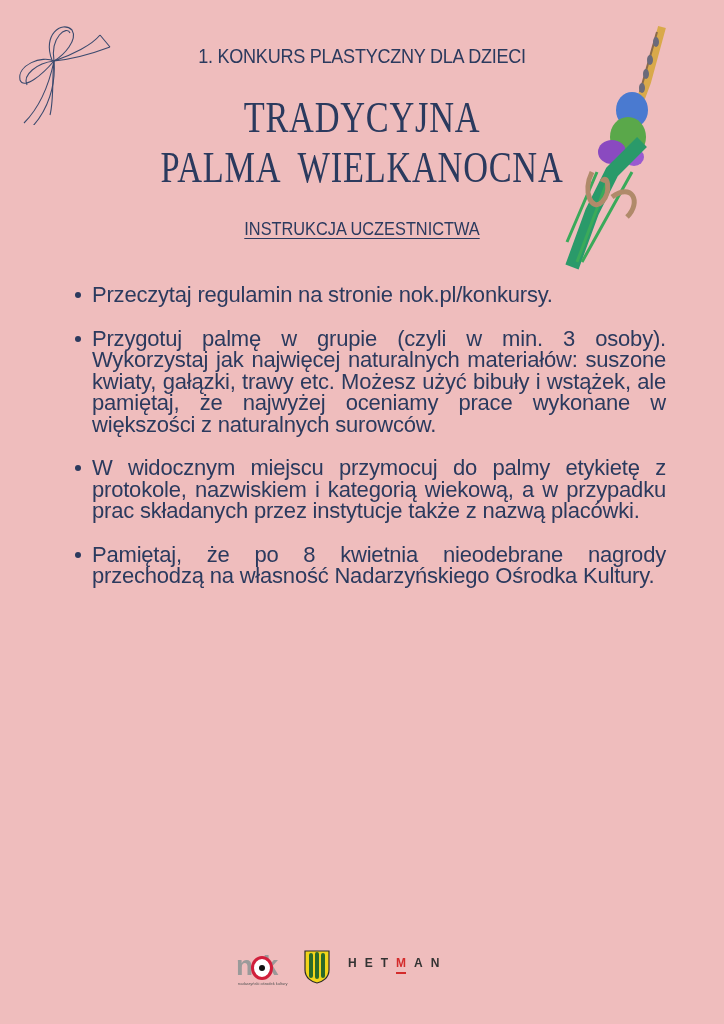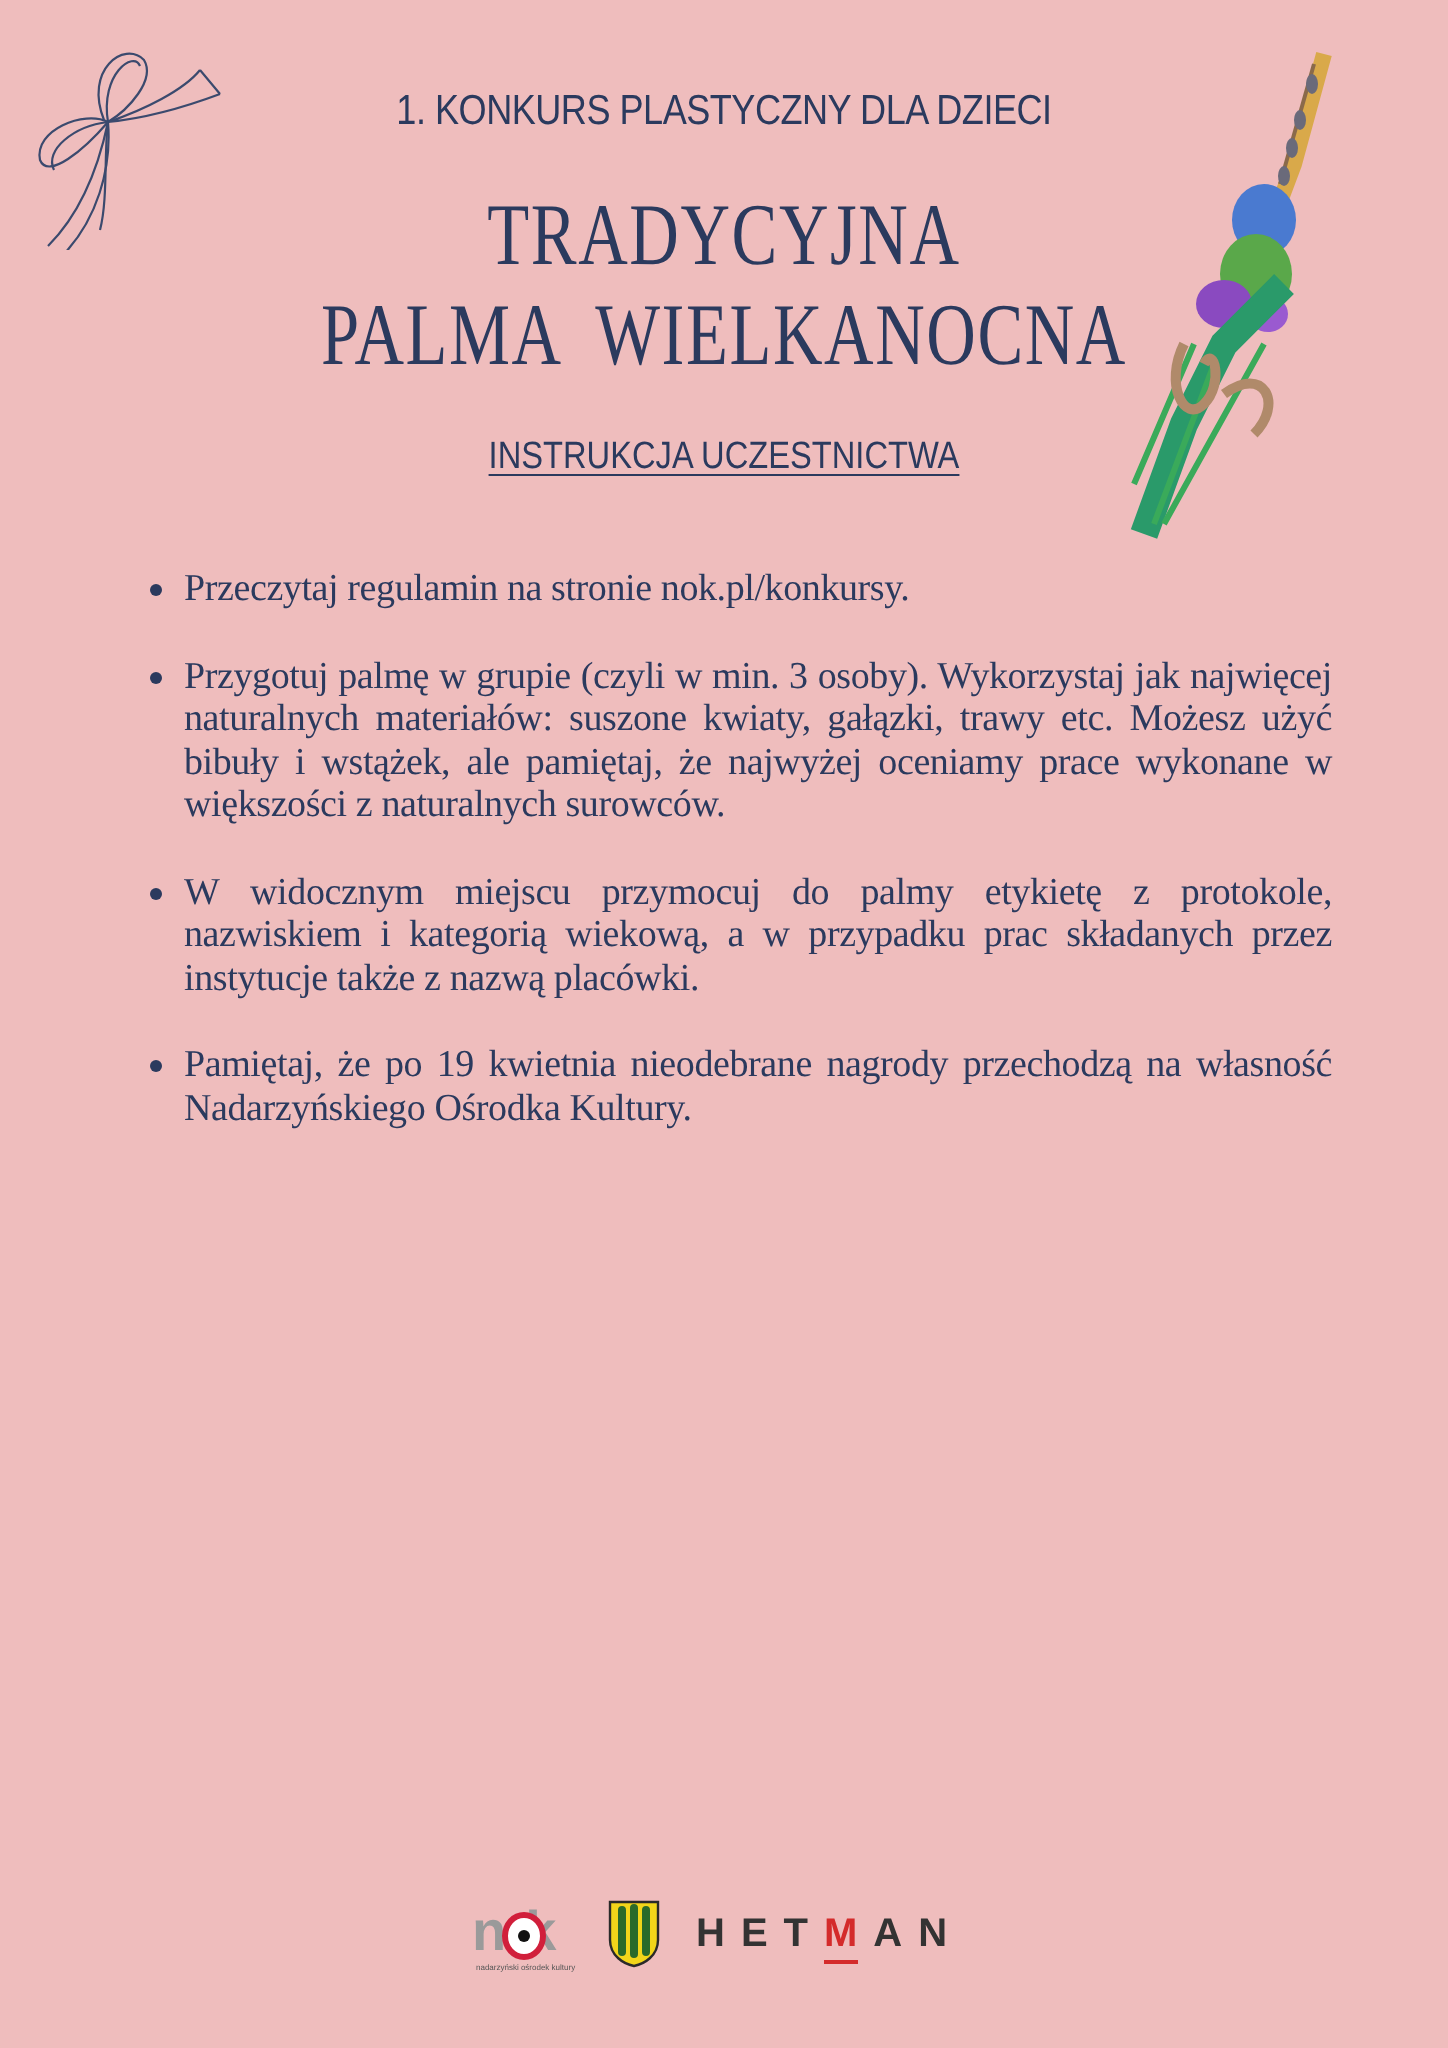--- a/index.html
+++ b/index.html
@@ -12,31 +12,31 @@
               transform:scaleX(0.86); transform-origin:362px 0; }
   .title { position:absolute; left:0; width:724px; text-align:center;
            font-family:"Liberation Serif", serif; font-size:44px; letter-spacing:1px;
            transform:scaleX(0.78); transform-origin:362px 0; }
   .title.l1 { top:92px; }
   .title.l2 { top:142px; }
   .instr { position:absolute; left:0; width:724px; top:218px; text-align:center; font-size:19px;
            transform:scaleX(0.86); transform-origin:362px 0; }
   .instr span { text-decoration:underline; text-underline-offset:3px; }
   .list { position:absolute; left:76px; top:284px; width:590px; margin:0; padding:0; list-style:none; }
-  .list li { position:relative; padding-left:16px; font-size:19px; line-height:21.5px;
-             text-align:justify; margin-bottom:22px; letter-spacing:-0.2px;font-family:Liberation Serif, serif; }
+  .list li { position:relative; padding-left:16px; font-size:22px; line-height:21.5px;
+             text-align:justify; margin-bottom:22px; letter-spacing:-0.2px; }
   .list li .bullet { position:absolute; left:-1px; top:8px; width:6px; height:6px; border-radius:50%; background:#2b3a5e; }
   .logos { position:absolute; top:948px; left:0; width:724px; height:40px; }
   .nok { position:absolute; left:236px; top:2px; width:56px; height:36px; }
   .nok-text { position:absolute; left:0; top:0; font-size:28px; font-weight:bold; color:#9a9a9a; letter-spacing:-2px; }
   .nok-o { position:absolute; left:15px; top:6px; width:16px; height:18px; border:3px solid #d11f3b; border-radius:50%; background:#fff; }
   .nok-o::after { content:""; position:absolute; left:5px; top:6px; width:6px; height:6px; border-radius:50%; background:#111; }
   .nok-sub { position:absolute; left:2px; top:31px; font-size:4px; color:#555; white-space:nowrap; }
   .crest { position:absolute; left:304px; top:2px; width:26px; height:34px; }
-  .hetman { position:absolute; left:348px; top:8px; font-size:20px; font-weight:bold; letter-spacing:8px; color:#333; }
+  .hetman { position:absolute; left:348px; top:8px; font-size:12px; font-weight:bold; letter-spacing:8px; color:#333; }
   .hetman .red { color:#d42b2b; position:relative; }
   .hetman .red::after { content:""; position:absolute; left:0; right:8px; bottom:-4px; height:2px; background:#d42b2b; }
 </style>
 </head>
 <body>
 
 <svg class="bow" viewBox="0 0 120 110">
   <g fill="none" stroke="#3b4a6e" stroke-width="1.1">
     <path d="M40 45 C30 20, 50 5, 60 15 C66 25, 52 40, 42 46"></path>
     <path d="M42 46 C38 22, 55 10, 58 18"></path>
@@ -69,21 +69,21 @@
 
 <div class="subtitle">1. KONKURS PLASTYCZNY DLA DZIECI</div>
 <div class="title l1">TRADYCYJNA</div>
 <div class="title l2" style="white-space:pre;">PALMA  WIELKANOCNA</div>
 <div class="instr"><span>INSTRUKCJA UCZESTNICTWA</span></div>
 
 <ul class="list">
   <li><span class="bullet"></span><span>Przeczytaj regulamin na stronie nok.pl/konkursy.</span></li>
   <li><span class="bullet"></span><span>Przygotuj palmę w grupie (czyli w min. 3 osoby). Wykorzystaj jak najwięcej naturalnych materiałów: suszone kwiaty, gałązki, trawy etc. Możesz użyć bibuły i wstążek, ale pamiętaj, że najwyżej oceniamy prace wykonane w większości z naturalnych surowców.</span></li>
   <li><span class="bullet"></span><span>W widocznym miejscu przymocuj do palmy etykietę z protokole, nazwiskiem i kategorią wiekową, a w przypadku prac składanych przez instytucje także z nazwą placówki.</span></li>
-  <li><span class="bullet"></span><span>Pamiętaj, że po 19 kwietnia nieodebrane nagrody przechodzą na własność Nadarzyńskiego Ośrodka Kultury.</span></li>
+  <li><span class="bullet"></span><span>Pamiętaj, że po 8 kwietnia nieodebrane nagrody przechodzą na własność Nadarzyńskiego Ośrodka Kultury.</span></li>
 </ul>
 
 <div class="logos">
   <div class="nok">
     <span class="nok-text"><span>n</span>&nbsp;&nbsp;<span>k</span></span>
     <span class="nok-o"></span>
     <span class="nok-sub">nadarzyński ośrodek kultury</span>
   </div>
   <svg class="crest" viewBox="0 0 26 34">
     <path d="M1 1 H25 V20 C25 28, 18 32, 13 33 C8 32, 1 28, 1 20 Z" fill="#f2d51a" stroke="#2a2a2a" stroke-width="1.2"></path>

